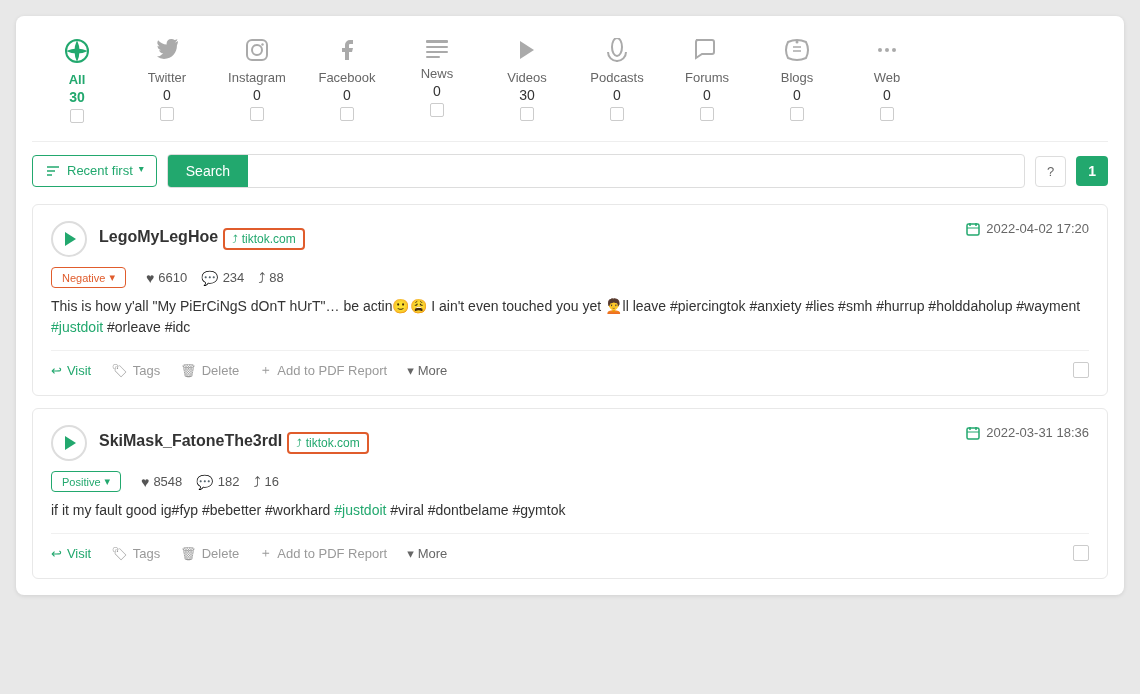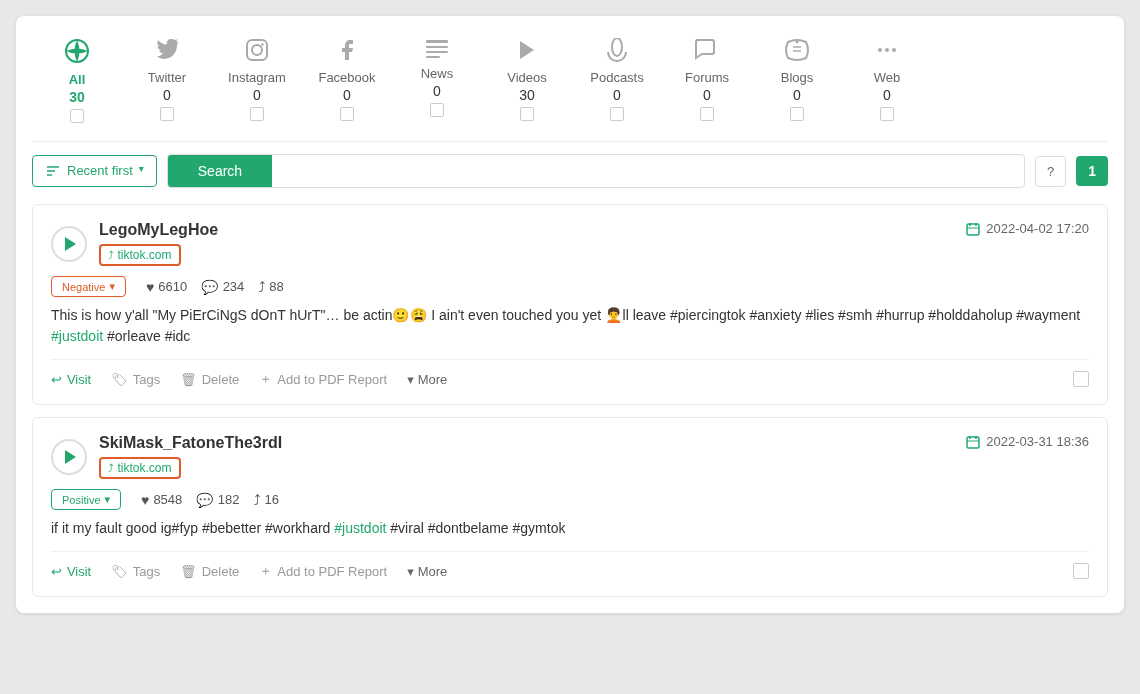--- a/index.html
+++ b/index.html
@@ -83,21 +83,21 @@
       border: none;
       outline: none;
       padding: 8px 14px;
       font-size: 13px;
       color: #999;
     }
     .search-btn {
       background: #22a86e;
       color: #fff;
       border: none;
-      padding: 8px 30px;
+      padding: 8px 18px;
       font-size: 14px;
       font-weight: 500;
       cursor: pointer;
     }
     .help-btn {
       border: 1px solid #ddd;
       border-radius: 4px;
       background: #fff;
       padding: 7px 11px;
       font-size: 13px;
@@ -149,21 +149,21 @@
       cursor: pointer;
       flex-shrink: 0;
     }
     .play-icon {
       width: 0; height: 0;
       border-top: 7px solid transparent;
       border-bottom: 7px solid transparent;
       border-left: 11px solid #22a86e;
       margin-left: 2px;
     }
-    .card-title-area { display: flex; flex-direction: column; gap: 5px; justify-content: center; }
+    .card-title-area { display: flex; flex-direction: row; gap: 5px; justify-content: center; }
     .card-username { font-size: 16px; font-weight: 600; color: #333; }
     .card-source-badge {
       display: inline-flex;
       align-items: center;
       gap: 4px;
       border: 2px solid #e05c2c;
       border-radius: 4px;
       padding: 2px 7px;
       font-size: 12px;
       color: #22a86e;

